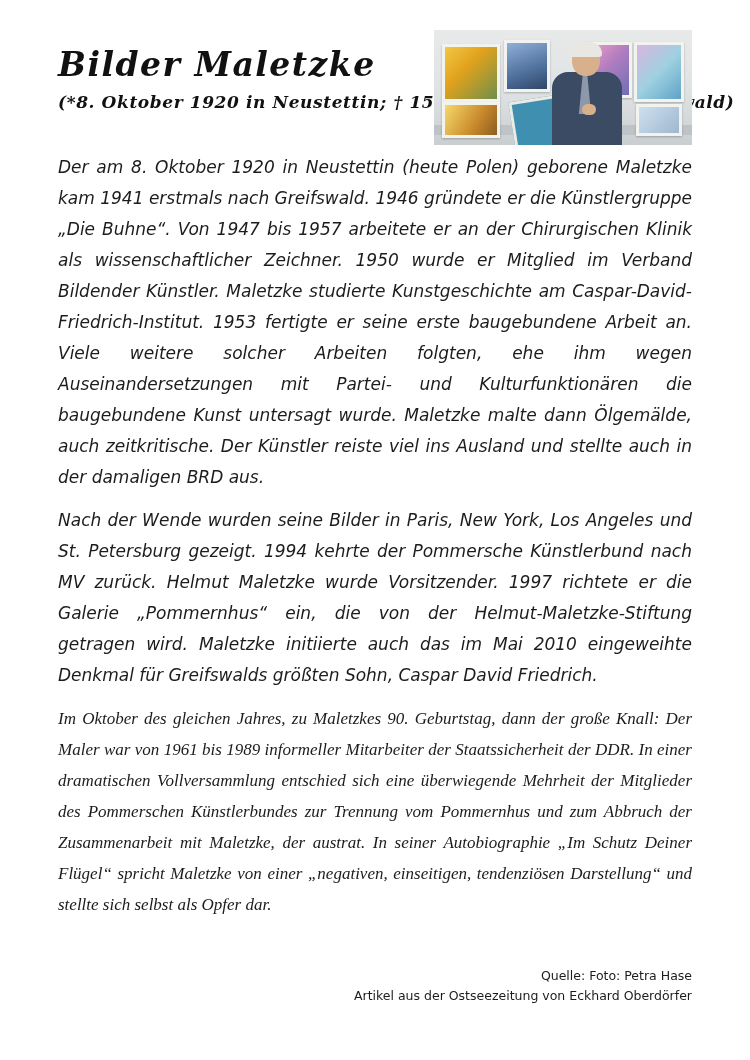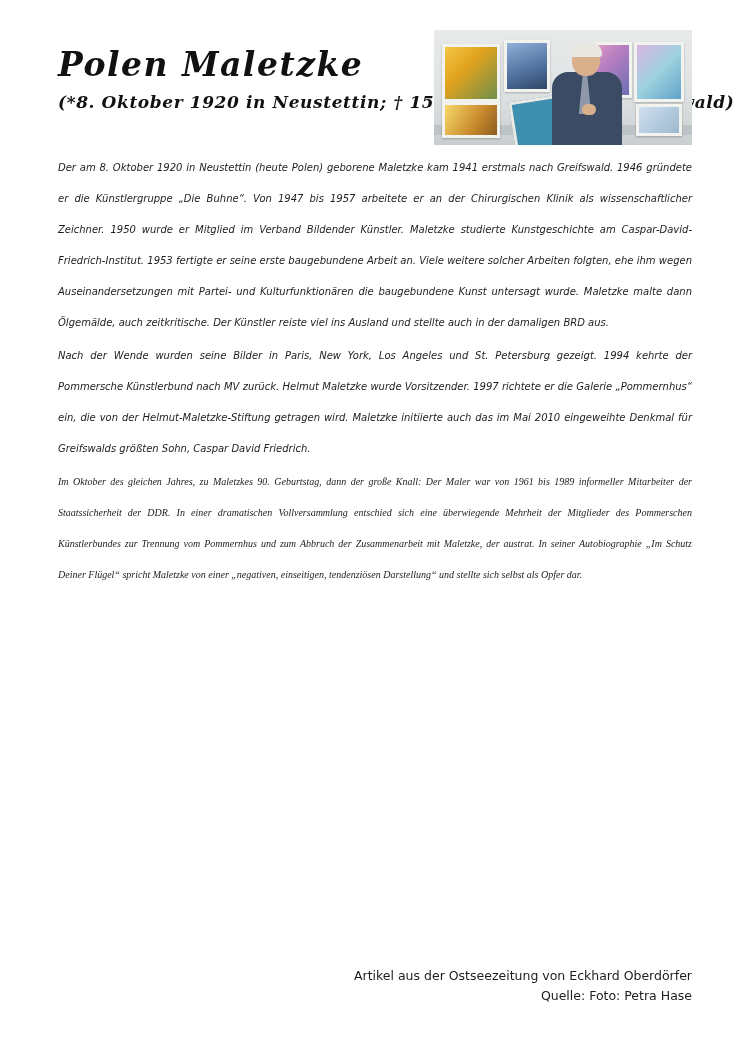--- a/index.html
+++ b/index.html
@@ -154,27 +154,27 @@
   .content {
     position: absolute;
     left: 58px;
     top: 152px;
     width: 634px;
   }
   p.para {
     margin: 0 0 0 0;
     font-family: "DejaVu Sans", sans-serif;
     font-style: italic;
-    font-size: 10px;
+    font-size: 17px;
     line-height: 31px;
     text-align: justify;
     color: #1c1c1c;
     hyphens: manual;
   }
-  p.para + p.para { margin-top: 2px; }
+  p.para + p.para { margin-top: 12px; }
   p.gap { margin-top: 26px; font-family: Liberation Serif, serif; }
 
   .credits {
     position: absolute;
     left: 58px;
     top: 966px;
     width: 634px;
     text-align: right;
     font-family: "DejaVu Sans", sans-serif;
     font-size: 12.5px;
@@ -183,21 +183,21 @@
   }
 </style>
 </head>
 <body>
 
 <div class="page">
 
   <div class="header">
 
     <div class="title-block">
-      <div class="doc-title">Polen Maletzke</div>
+      <div class="doc-title">Bilder Maletzke</div>
       <div class="doc-subtitle">(*8. Oktober 1920 in Neustettin;  † 15. Oktober 2017 in Greifswald)</div>
     </div>
 
     <div class="photo">
       <div class="wall"></div>
       <div class="floorline"></div>
       <div class="art art1"></div>
       <div class="art art2"></div>
       <div class="art art3"></div>
       <div class="art art4"></div>
@@ -215,17 +215,17 @@
 
   </div>
 
   <div class="content">
     <p class="para">Der am 8. Oktober 1920 in Neustettin (heute Polen) geborene Maletzke kam 1941 erstmals nach Greifswald. 1946 gründete er die Künstlergruppe „Die Buhne“. Von 1947 bis 1957 arbeitete er an der Chirurgischen Klinik als wissenschaftlicher Zeichner. 1950 wurde er Mitglied im Verband Bildender Künstler. Maletzke studierte Kunstgeschichte am Caspar-David-Friedrich-Institut. 1953 fertigte er seine erste baugebundene Arbeit an. Viele weitere solcher Arbeiten folgten, ehe ihm wegen Auseinandersetzungen mit Partei- und Kulturfunktionären die baugebundene Kunst untersagt wurde. Maletzke malte dann Ölgemälde, auch zeitkritische. Der Künstler reiste viel ins Ausland und stellte auch in der damaligen BRD aus.</p>
     <p class="para">Nach der Wende wurden seine Bilder in Paris, New York, Los Angeles und St. Petersburg gezeigt. 1994 kehrte der Pommersche Künstlerbund nach MV zurück. Helmut Maletzke wurde Vorsitzender. 1997 richtete er die Galerie „Pommernhus“ ein, die von der Helmut-Maletzke-Stiftung getragen wird. Maletzke initiierte auch das im Mai 2010 eingeweihte Denkmal für Greifswalds größten Sohn, Caspar David Friedrich.</p>
     <p class="para gap">Im Oktober des gleichen Jahres, zu Maletzkes 90. Geburtstag, dann der große Knall: Der Maler war von 1961 bis 1989 informeller Mitarbeiter der Staatssicherheit der DDR. In einer dramatischen Vollversammlung entschied sich eine überwiegende Mehrheit der Mitglieder des Pommerschen Künstlerbundes zur Trennung vom Pommernhus und zum Abbruch der Zusammenarbeit mit Maletzke, der austrat. In seiner Autobiographie „Im Schutz Deiner Flügel“ spricht Maletzke von einer „negativen, einseitigen, tendenziösen Darstellung“ und stellte sich selbst als Opfer dar.</p>
   </div>
 
   <div class="credits">
+    <div>Quelle: Foto: Petra Hase</div>
     <div>Artikel aus der Ostseezeitung von Eckhard Oberdörfer</div>
-    <div>Quelle: Foto: Petra Hase</div>
   </div>
 
 </div>
 
 </body></html>

